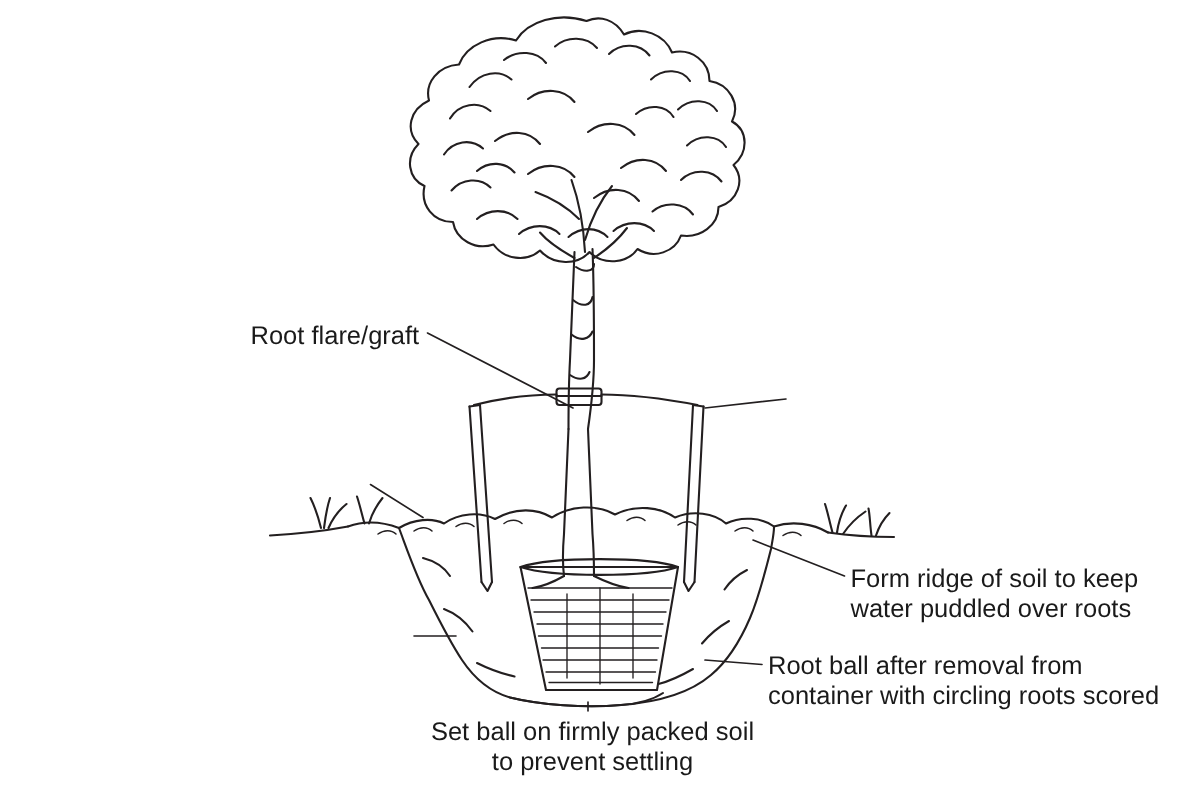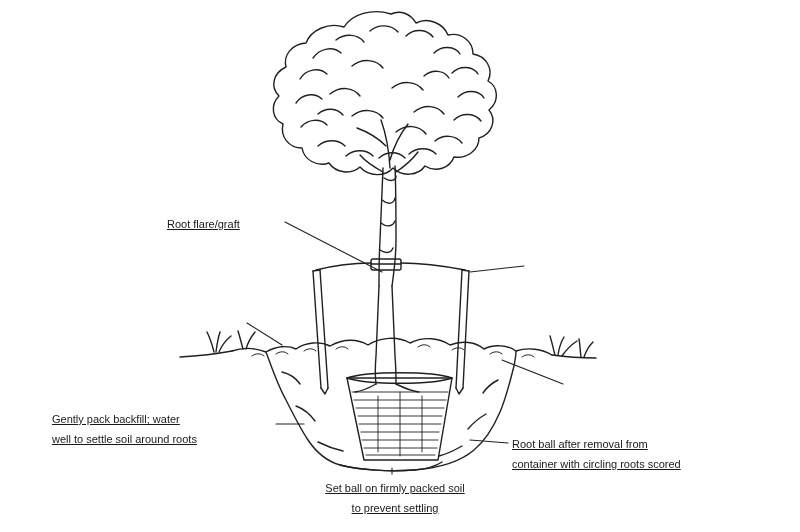--- a/index.html
+++ b/index.html
@@ -20,25 +20,24 @@
   #artwork {
     position: absolute;
     left: 0;
     top: 0;
     width: 800px;
     height: 532px;
   }
   .label {
     position: absolute;
     font-family: "Liberation Sans", sans-serif;
-    font-size: 11px;
+    font-size: 17px;
     line-height: 20px;
     color: #1a1a1a;
     white-space: pre;
-    text-decoration: underline;
   }
   .label.left {
     text-align: left;
   }
   .label.center {
     text-align: center;
   }
 </style>
 </head>
 <body>
@@ -236,20 +235,20 @@
 
         <path d="M508 443 L 470 440"></path>
 
         <path d="M392 474 L 392 468"></path>
       </g>
 
     </g>
   </svg>
 
   <div class="label left" style="left:167px; top:214px;">Root flare/graft</div>
-  <div class="label left" style="left:52px; top:409px;">Gently pack backfill; water
-well to settle soil around roots</div>
+  <div class="label left" style="left:567px; top:376px;">Form ridge of soil to keep
+water puddled over roots</div>
   <div class="label center" style="left:255px; top:478px; width:280px;">Set ball on firmly packed soil
 to prevent settling</div>
   <div class="label left" style="left:512px; top:434px;">Root ball after removal from
 container with circling roots scored</div>
 
 </div>
 
 </body></html>

